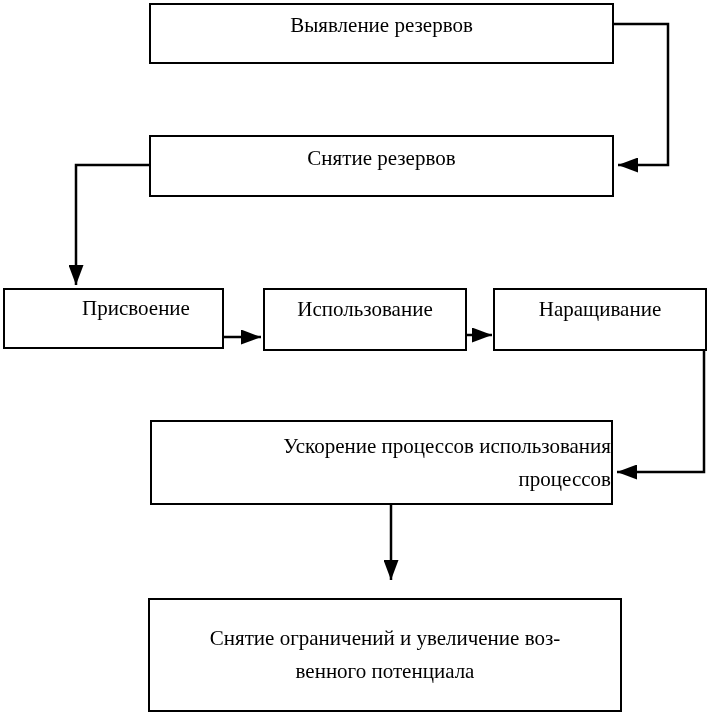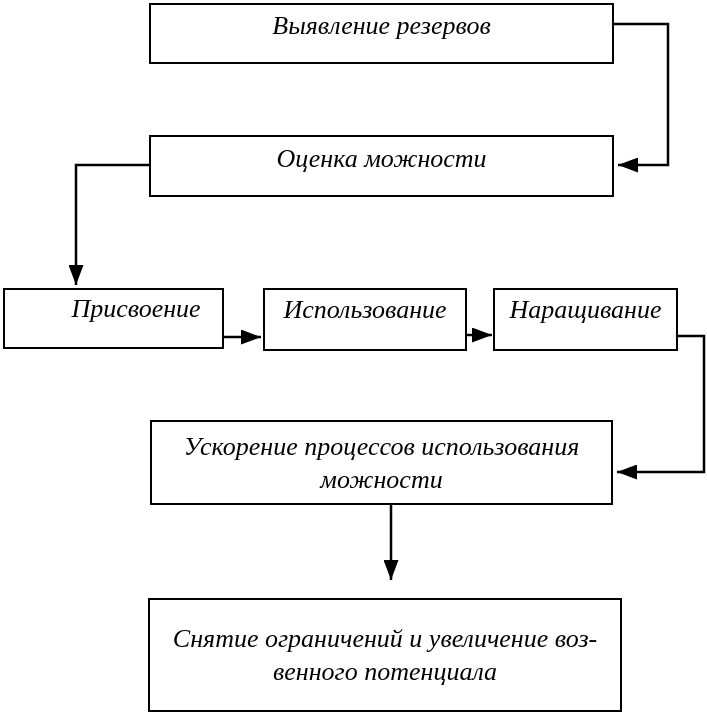--- a/index.html
+++ b/index.html
@@ -21,30 +21,29 @@
   }
   .box {
     position: absolute;
     box-sizing: border-box;
     border: 2.5px solid var(--line);
     background: var(--bg);
     display: flex;
     align-items: center;
     justify-content: center;
     text-align: center;
-    font-size: 26px;
+    font-size: 21px;
     line-height: 33px;
-    font-style: italic;
   }
   .box--identify   { left: 149px; top: 3px;   width: 465px; height: 61px; padding-bottom: 16px; }
   .box--assess     { left: 149px; top: 135px; width: 465px; height: 62px; padding-bottom: 16px; }
   .box--assign     { left: 3px;   top: 288px; width: 221px; height: 61px; padding-bottom: 20px; padding-left: 45px; }
   .box--usage      { left: 263px; top: 288px; width: 204px; height: 63px; padding-bottom: 20px; }
-  .box--buildup    { left: 493px; top: 288px; width: 185px; height: 63px; padding-bottom: 20px; }
-  .box--accelerate { left: 150px; top: 420px; width: 463px; height: 85px; flex-direction: column; }
+  .box--buildup    { left: 493px; top: 288px; width: 214px; height: 63px; padding-bottom: 20px; }
+  .box--accelerate { left: 150px; top: 420px; width: 463px; height: 85px; flex-direction: column; align-items: flex-end; }
   .box--unlock     { left: 148px; top: 598px; width: 474px; height: 114px; flex-direction: column; }
   .connector-layer {
     position: absolute;
     left: 0;
     top: 0;
     width: 707px;
     height: 717px;
     pointer-events: none;
   }
   .connector {
@@ -70,38 +69,38 @@
     <polyline class="connector" points="467,335 492,335" marker-end="url(#arrowhead)"></polyline>
     <polyline class="connector" points="678,336 704,336 704,472 617,472" marker-end="url(#arrowhead)"></polyline>
     <polyline class="connector" points="391,505 391,580" marker-end="url(#arrowhead)"></polyline>
   </svg>
 
   <div class="box box--identify">
     <span>Выявление резервов</span>
   </div>
 
   <div class="box box--assess">
-    <span>Оценка можности</span>
+    <span>Снятие резервов</span>
   </div>
 
   <div class="box box--assign">
     <span>Присвоение</span>
   </div>
 
   <div class="box box--usage">
     <span>Использование</span>
   </div>
 
   <div class="box box--buildup">
     <span>Наращивание</span>
   </div>
 
   <div class="box box--accelerate">
     <span>Ускорение процессов использования</span>
-    <span>можности</span>
+    <span>процессов</span>
   </div>
 
   <div class="box box--unlock">
     <span>Снятие ограничений и увеличение воз-</span>
     <span>венного потенциала</span>
   </div>
 
 </div>
 
 </body></html>

